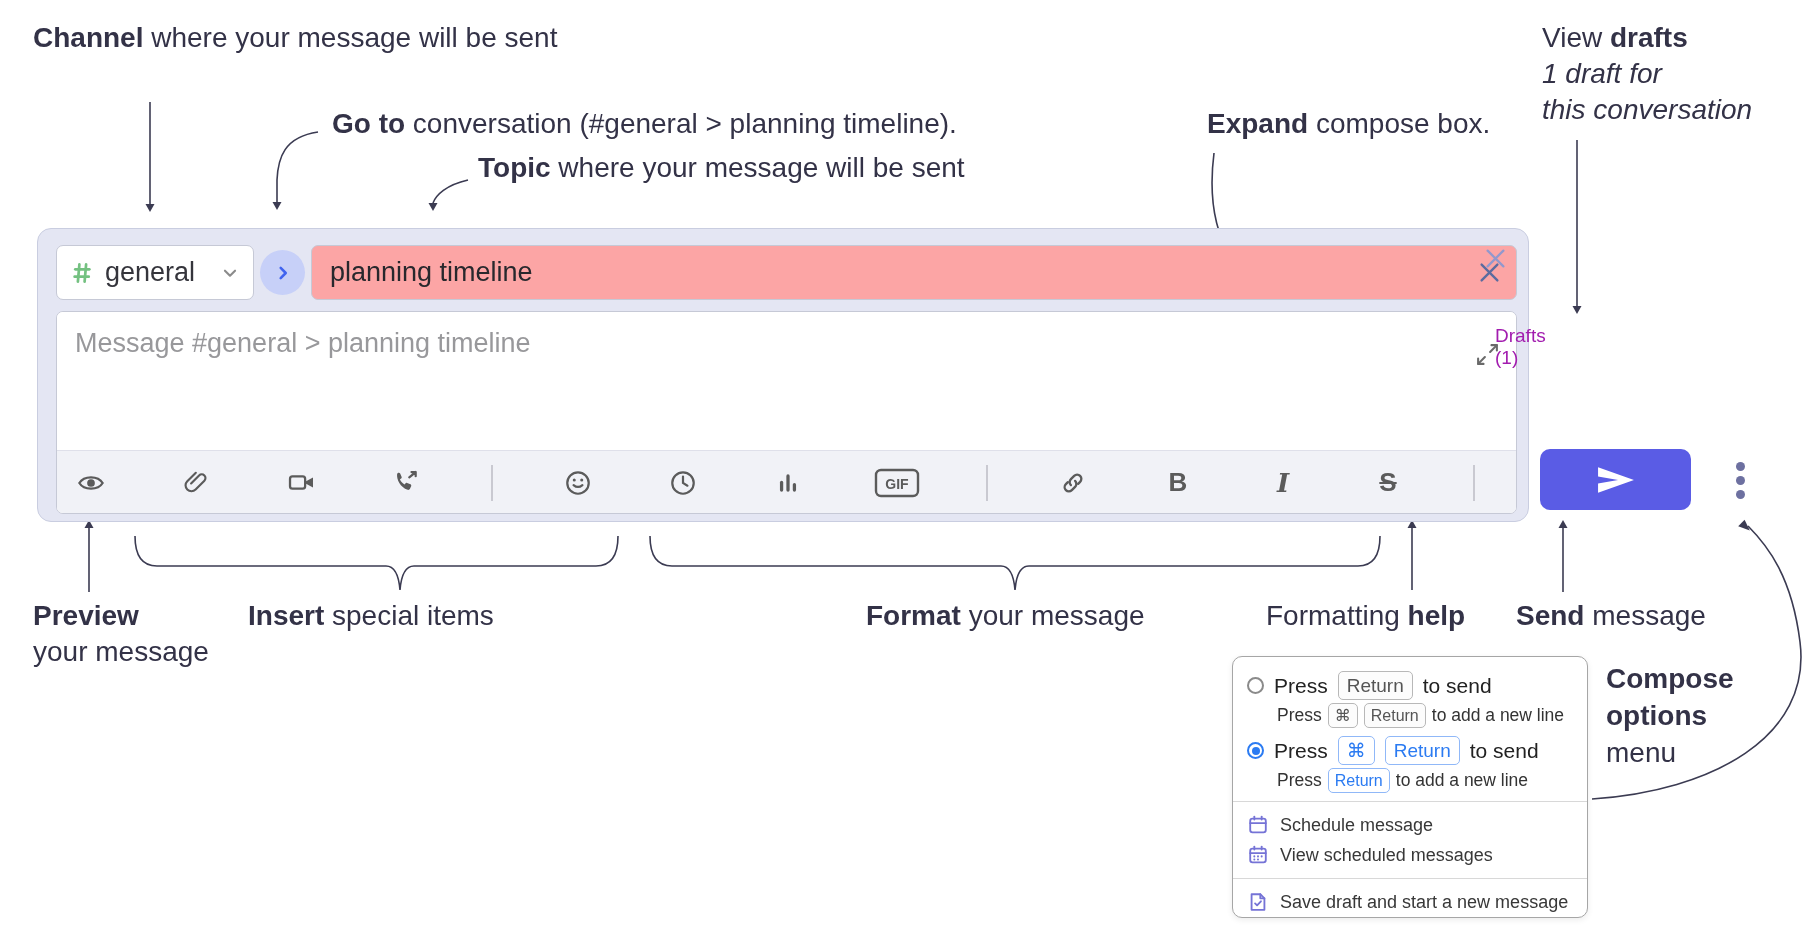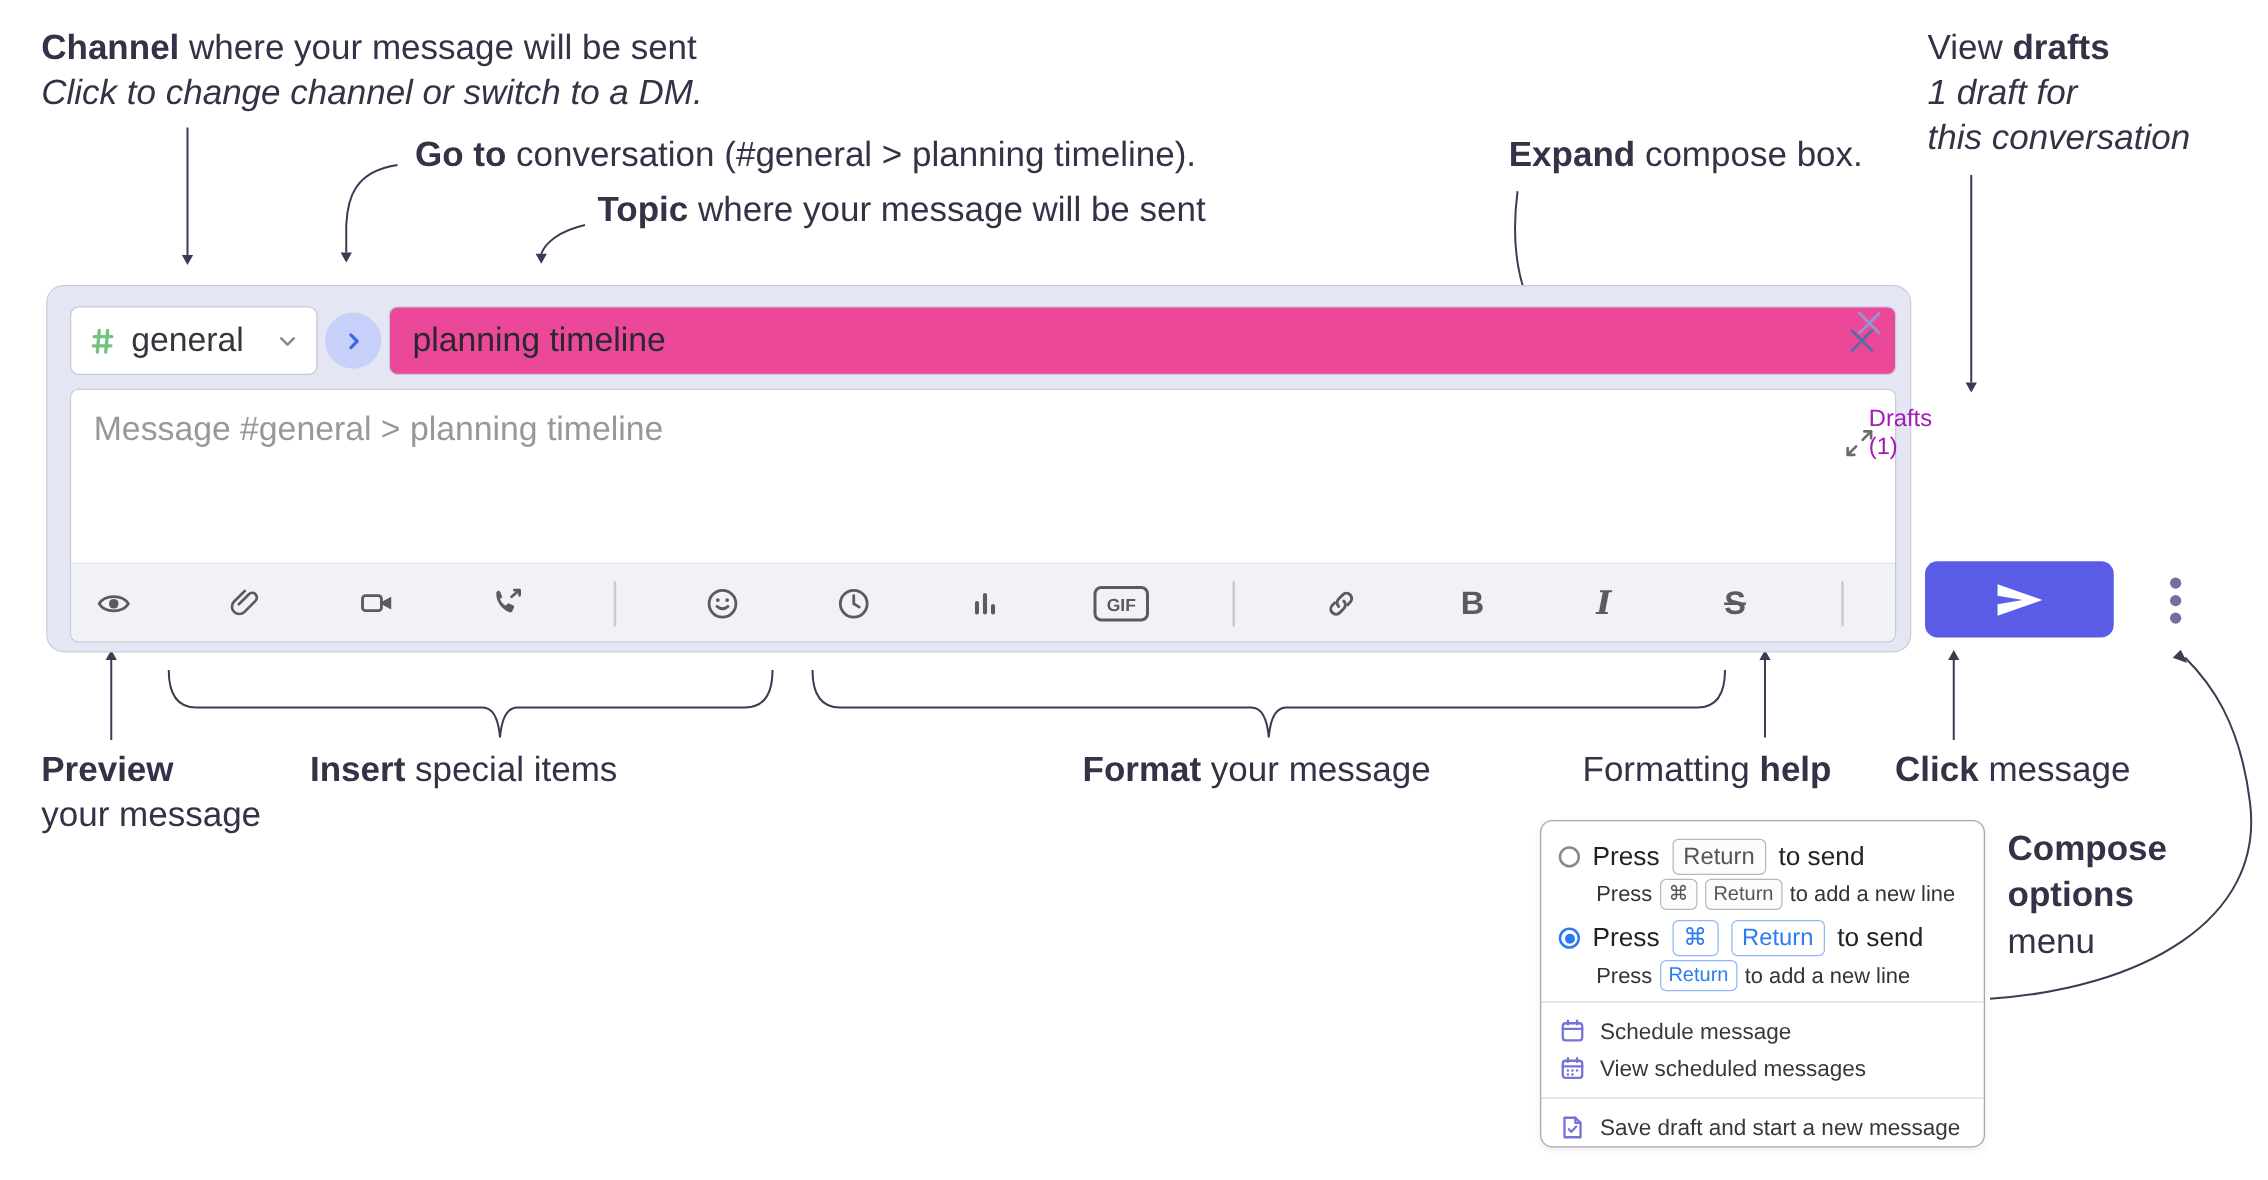--- a/index.html
+++ b/index.html
@@ -15,21 +15,21 @@
   
   .compose{position:absolute;left:37px;top:228px;width:1492px;height:294px;
            background:#e4e6f3;border:1px solid #c9cde0;border-radius:14px;box-sizing:border-box;}
   .chan-btn{position:absolute;left:18px;top:16px;width:198px;height:55px;background:#fff;
             border:1px solid #c6c9d6;border-radius:7px;display:flex;align-items:center;
             gap:10px;padding:0 12px;box-sizing:border-box;cursor:pointer;}
   .chan-name{font-size:27px;color:#35353c;flex:1;}
   .jump{position:absolute;left:222px;top:21px;width:45px;height:45px;border-radius:50%;
         background:#c7d0f8;display:flex;align-items:center;justify-content:center;cursor:pointer;}
   .topic{position:absolute;left:273px;top:16px;width:1206px;height:55px;box-sizing:border-box;}
-  .topic input{width:100%;height:100%;border:1px solid #c6c9d6;border-radius:7px;background:#ec4899;
+  .topic input{width:100%;height:100%;border:1px solid #c6c9d6;border-radius:7px;background:#fca5a5;
                font-family:inherit;font-size:27px;color:#28282d;padding:0 88px 0 18px;box-sizing:border-box;}
   .topic .clear{position:absolute;right:14px;top:14px;cursor:pointer;}
   .panel{position:absolute;left:18px;top:82px;width:1461px;height:203px;background:#fff;
          border:1px solid #c6c9d6;border-radius:7px;box-sizing:border-box;overflow:hidden;}
   .msg{position:relative;height:138px;}
   .msg textarea{width:100%;height:100%;border:none;outline:none;resize:none;background:#fff;
                 font-family:inherit;font-size:27px;color:#28282d;padding:16px 60px 0 18px;box-sizing:border-box;}
   .msg textarea::placeholder{color:#98989b;opacity:1;}
   .expand-btn{position:absolute;right:16px;top:30px;cursor:pointer;}
   .toolbar{height:63px;background:#f1f2f7;border-top:1px solid #dfe0ea;display:flex;
@@ -94,21 +94,20 @@
     <path class="inkfill" d="M1407.5 528 L1416.5 528 L1412 520 Z"></path>
       <path class="ink" d="M1412 528 V590"></path>
     <path class="inkfill" d="M1558.5 528 L1567.5 528 L1563 520 Z"></path>
       <path class="ink" d="M1563 528 V592"></path>
     <path class="ink" d="M1592 799 C1712 791 1812 737 1800 642 C1792 577 1768 546 1748 526"></path>
     <path class="inkfill" d="M1738.2 526.2 L1744.6 519.8 L1749.8 530.4 Z"></path>
   </svg>
 
   <div class="note" style="left:33px;top:20px;">
     <div><b>Channel</b><span> where your message will be sent</span></div>
-    <div class="italic">Click to change channel or switch to a DM.</div>
   </div>
   <div class="note" style="left:332px;top:106px;">
     <b>Go to</b><span> conversation (#general &gt; planning timeline).</span>
   </div>
   <div class="note" style="left:478px;top:150px;">
     <b>Topic</b><span> where your message will be sent</span>
   </div>
   <div class="note" style="left:1207px;top:106px;">
     <b>Expand</b><span> compose box.</span>
   </div>
@@ -313,21 +312,21 @@
   <div class="note" style="left:248px;top:598px;">
     <b>Insert</b><span> special items</span>
   </div>
   <div class="note" style="left:866px;top:598px;">
     <b>Format</b><span> your message</span>
   </div>
   <div class="note" style="left:1266px;top:598px;">
     <span>Formatting </span><b>help</b>
   </div>
   <div class="note" style="left:1516px;top:598px;">
-    <b>Click</b><span> message</span>
+    <b>Send</b><span> message</span>
   </div>
   <div class="note" style="left:1606px;top:660px;line-height:37px;">
     <div><b>Compose</b></div>
     <div><b>options</b></div>
     <div>menu</div>
   </div>
 
   <div class="popup">
     <div class="opt">
       <span class="radio"></span>

